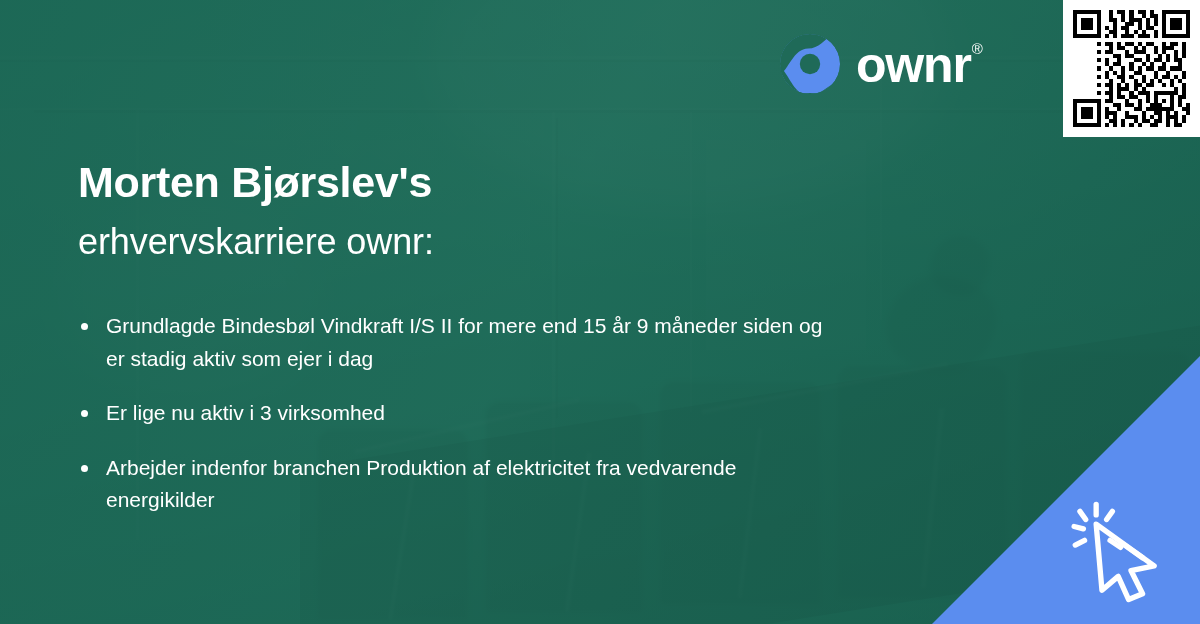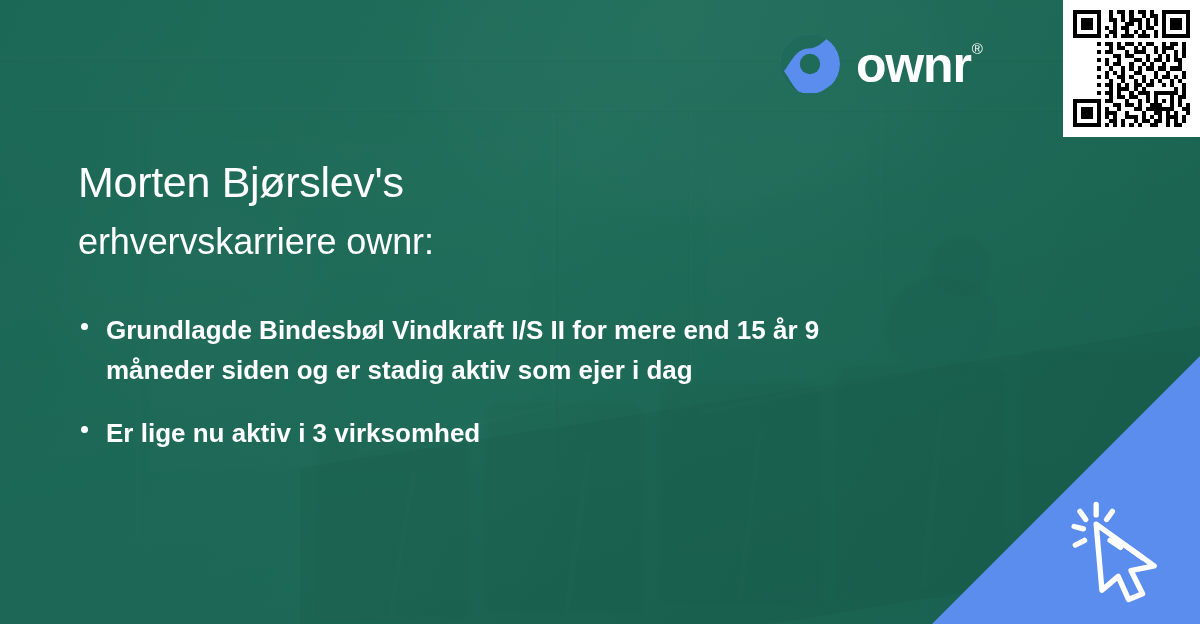--- a/index.html
+++ b/index.html
@@ -154,21 +154,21 @@
   
   .headline {
     position: absolute;
     left: 78px;
     top: 158px;
     width: 820px;
   }
   .headline-line1 {
     color: #ffffff;
     font-size: 43px;
-    font-weight: normal;
+    font-weight: bold;
     line-height: 1.16;
     letter-spacing: -0.3px;
     margin: 0;
   }
   .headline-line2 {
     color: #ffffff;
     font-size: 36px;
     font-weight: normal;
     line-height: 1.2;
     letter-spacing: -0.1px;
@@ -181,22 +181,22 @@
     left: 80px;
     top: 310px;
     width: 760px;
     list-style: none;
     margin: 0;
     padding: 0;
   }
   .bullets li {
     position: relative;
     color: #ffffff;
-    font-size: 26px;
-    font-weight: bold;
+    font-size: 21px;
+    font-weight: normal;
     line-height: 1.55;
     padding-left: 26px;
     margin-bottom: 22px;
   }
   .bullets li::before {
     content: "";
     position: absolute;
     left: 1px;
     top: 13px;
     width: 7px;
@@ -464,20 +464,21 @@
   </div>
 
   <div class="headline">
     <div class="headline-line1">Morten Bjørslev's</div>
     <div class="headline-line2">erhvervskarriere ownr:</div>
   </div>
 
   <ul class="bullets">
     <li>Grundlagde Bindesbøl Vindkraft I/S II for mere end 15 år 9 måneder siden og er stadig aktiv som ejer i dag</li>
     <li>Er lige nu aktiv i 3 virksomhed</li>
+    <li>Arbejder indenfor branchen Produktion af elektricitet fra vedvarende energikilder</li>
   </ul>
 
   <div class="corner-wedge">
     <svg class="cursor-icon" viewBox="0 0 100 100" aria-hidden="true">
       <g fill="none" stroke="#ffffff" stroke-width="4.6" stroke-linecap="round" stroke-linejoin="round">
 
         <line x1="26" y1="9" x2="26" y2="18"></line>
         <line x1="12" y1="15" x2="17" y2="22"></line>
         <line x1="40" y1="15" x2="35" y2="22"></line>
         <line x1="7" y1="28" x2="15" y2="30"></line>

